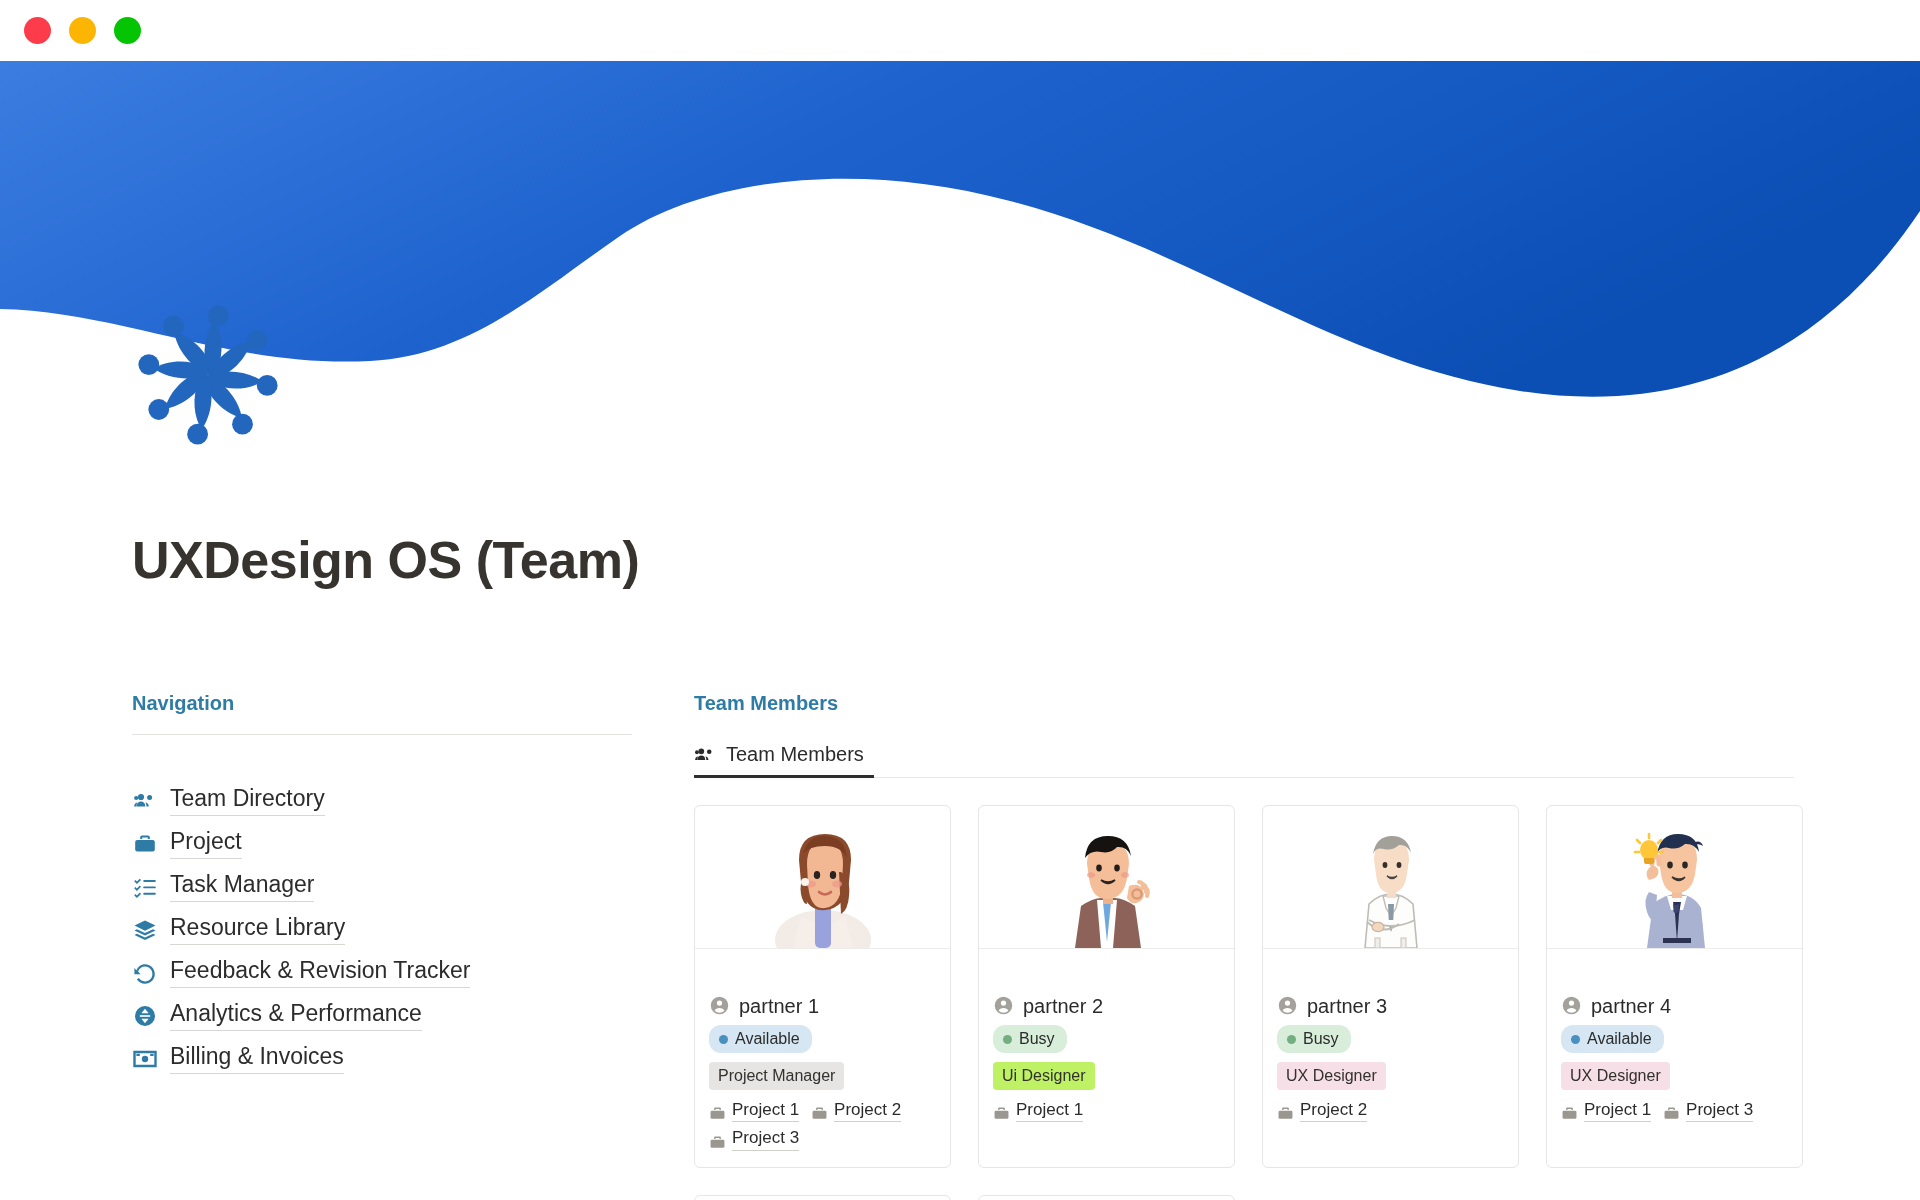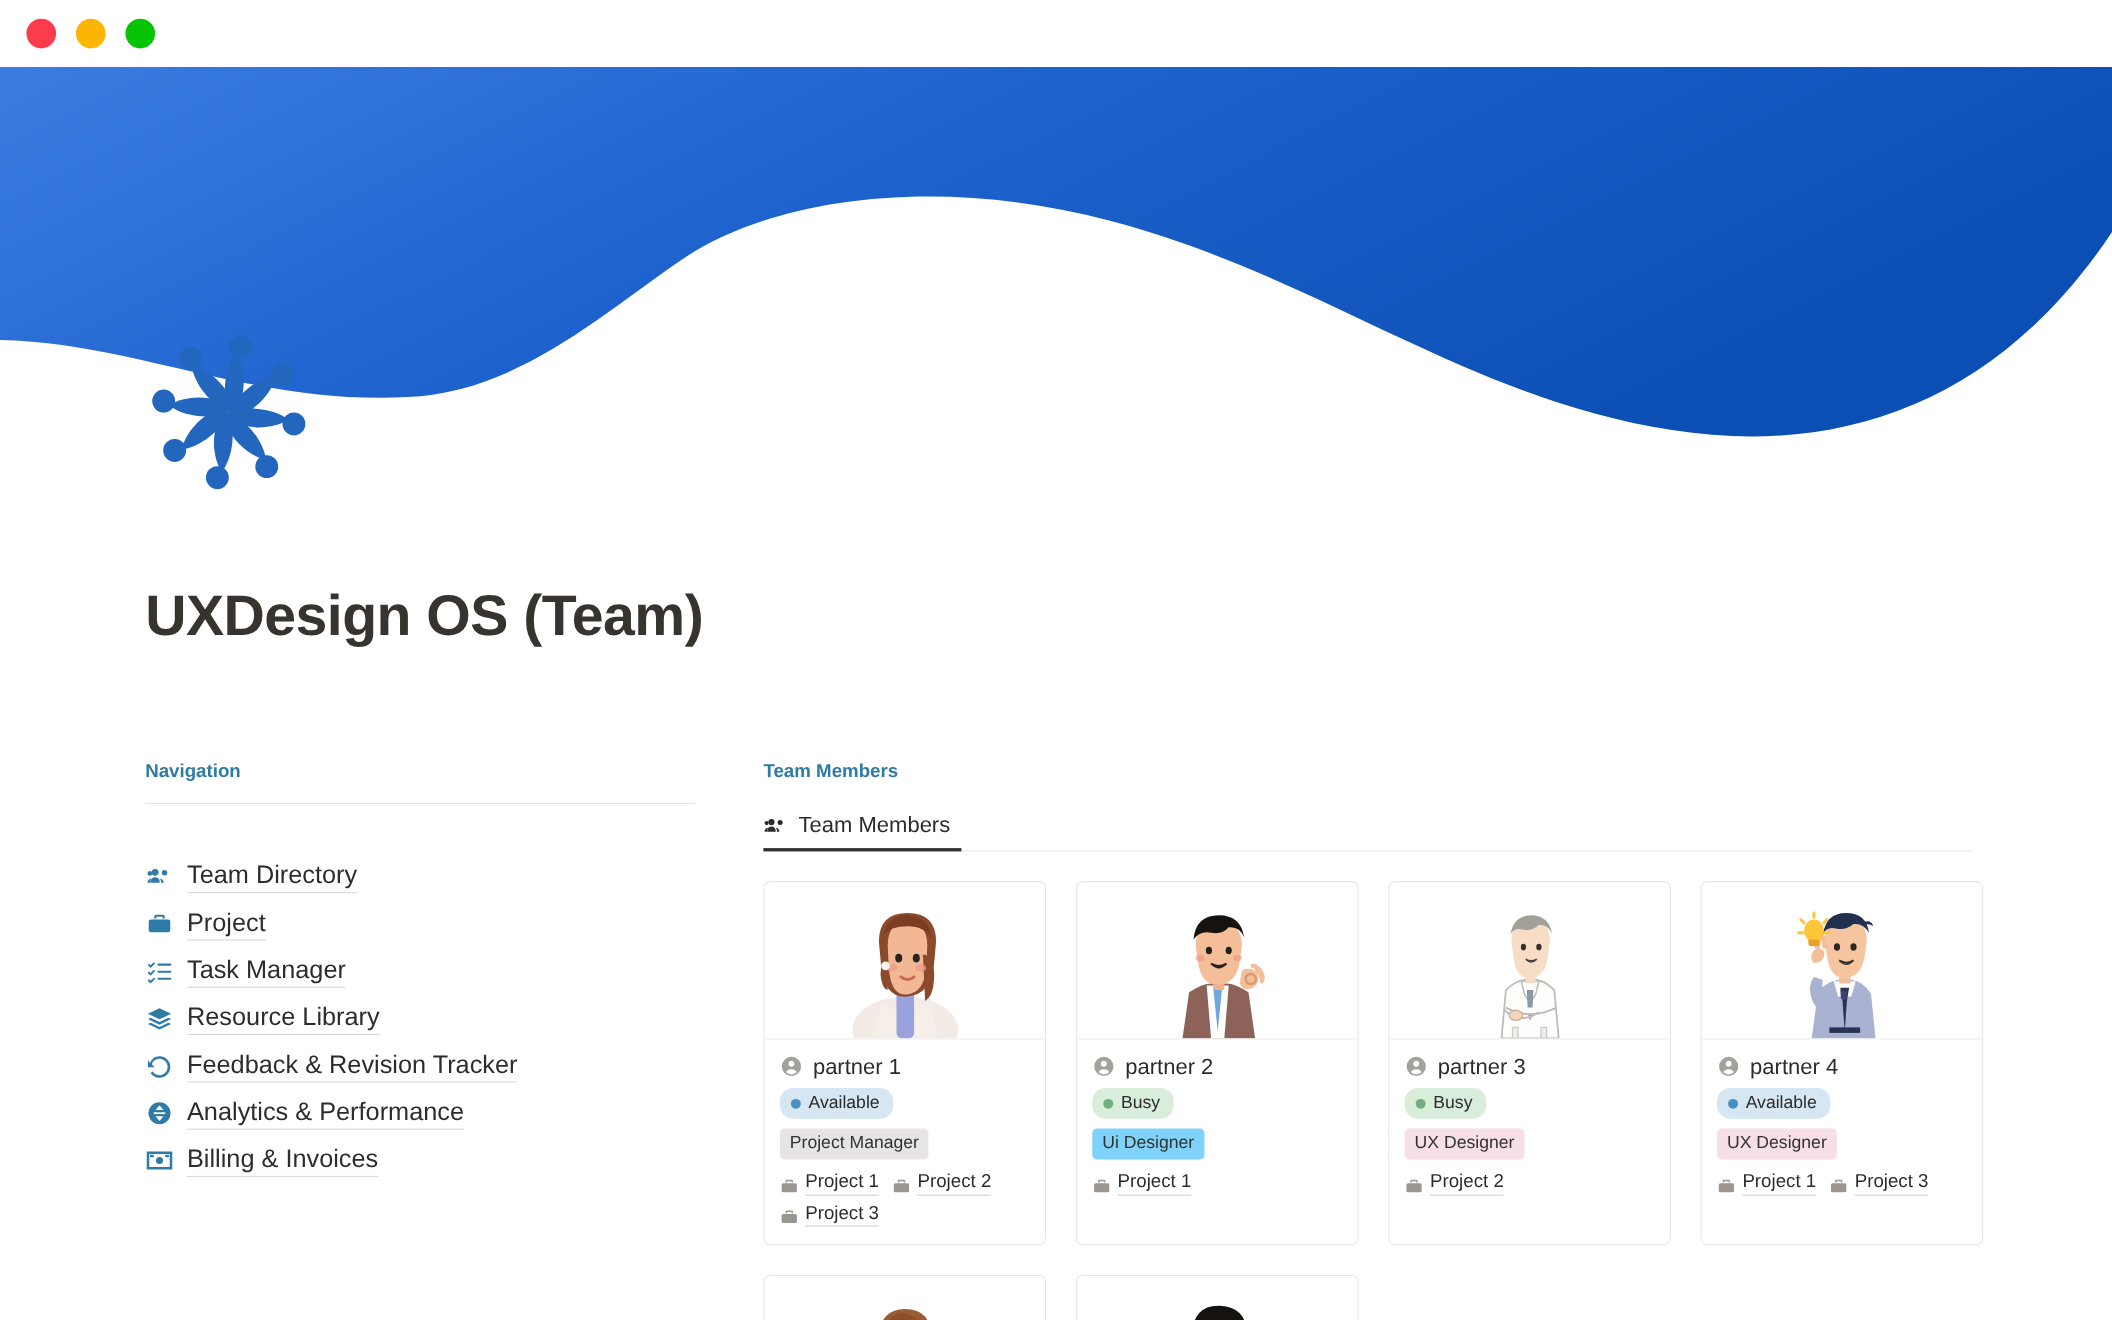--- a/index.html
+++ b/index.html
@@ -46,21 +46,21 @@
     letter-spacing: -0.5px; line-height: 1.15;
   }
 
   
   .cols { position: absolute; left: 0; top: 630px; width: 1920px; }
 
   .nav-col { position: absolute; left: 132px; top: 0; width: 500px; }
   .main-col { position: absolute; left: 694px; top: 0; width: 1100px; }
 
   .section-head {
-    font-size: 17px; font-weight: 700; color: #2E7BA6;
+    font-size: 20px; font-weight: 700; color: #2E7BA6;
     line-height: 1.2; margin-bottom: 19px;
   }
   .nav-col .section-head { color: #2E7BA6; }
   .divider { height: 1px; background: #E3E3E1; width: 500px; margin-bottom: 17px; }
 
   .nav-list { display: flex; flex-direction: column; margin-top: 44px; }
   .nav-item {
     display: flex; align-items: center; gap: 12px;
     height: 43px; cursor: pointer;
   }
@@ -108,21 +108,21 @@
   .card-photo {
     height: 143px;
     border-bottom: 1px solid #EDEDEB;
     display: flex; align-items: flex-end; justify-content: center;
     overflow: hidden;
   }
   .card-photo svg { display: block; height: 128px; width: auto; }
 
   .card-body { padding: 14px 14px 16px 14px; display: flex; flex-direction: column; gap: 9px; }
 
-  .member-name { display: flex; align-items: center; gap: 9px; }
+  .member-name { display: flex; align-items: center; gap: 9px; margin-top: 32px; }
   .member-name .av { width: 21px; height: 21px; flex: 0 0 21px; }
   .member-name .av svg { width: 21px; height: 21px; fill: #A4A09B; display: block; }
   .member-name span.nm { font-size: 20px; color: #2B2B2B; line-height: 1; }
 
   .pill {
     display: inline-flex; align-items: center; gap: 7px;
     padding: 4px 12px 4px 10px;
     border-radius: 12px; font-size: 16px; color: #2B2B2B;
     align-self: flex-start; line-height: 1.25; justify-content: center;
   }
@@ -131,21 +131,21 @@
   .pill.available .sdot { background: #4A8FC0; }
   .pill.busy { background: #D8EEDB; }
   .pill.busy .sdot { background: #74AE80; }
 
   .roletag {
     display: inline-flex; align-self: flex-start;
     padding: 4px 9px; border-radius: 4px;
     font-size: 16px; color: #33312E; line-height: 1.25;
   }
   .roletag.gray  { background: #E6E5E3; }
-  .roletag.green { background: #7dd3fc; }
+  .roletag.green { background: #bef264; }
   .roletag.pink  { background: #F6DFE7; }
 
   .projects { display: flex; flex-wrap: wrap; gap: 6px 12px; margin-top: 1px; }
   .proj { display: inline-flex; align-items: flex-end; gap: 6px; cursor: pointer; }
   .proj svg { width: 17px; height: 17px; fill: #9A9790; display: block; flex: 0 0 17px; }
   .proj span {
     font-size: 17px; color: #2B2B2B; line-height: 1.2;
     border-bottom: 1px solid #CFCFCC; padding-bottom: 1px;
   }
 </style>

